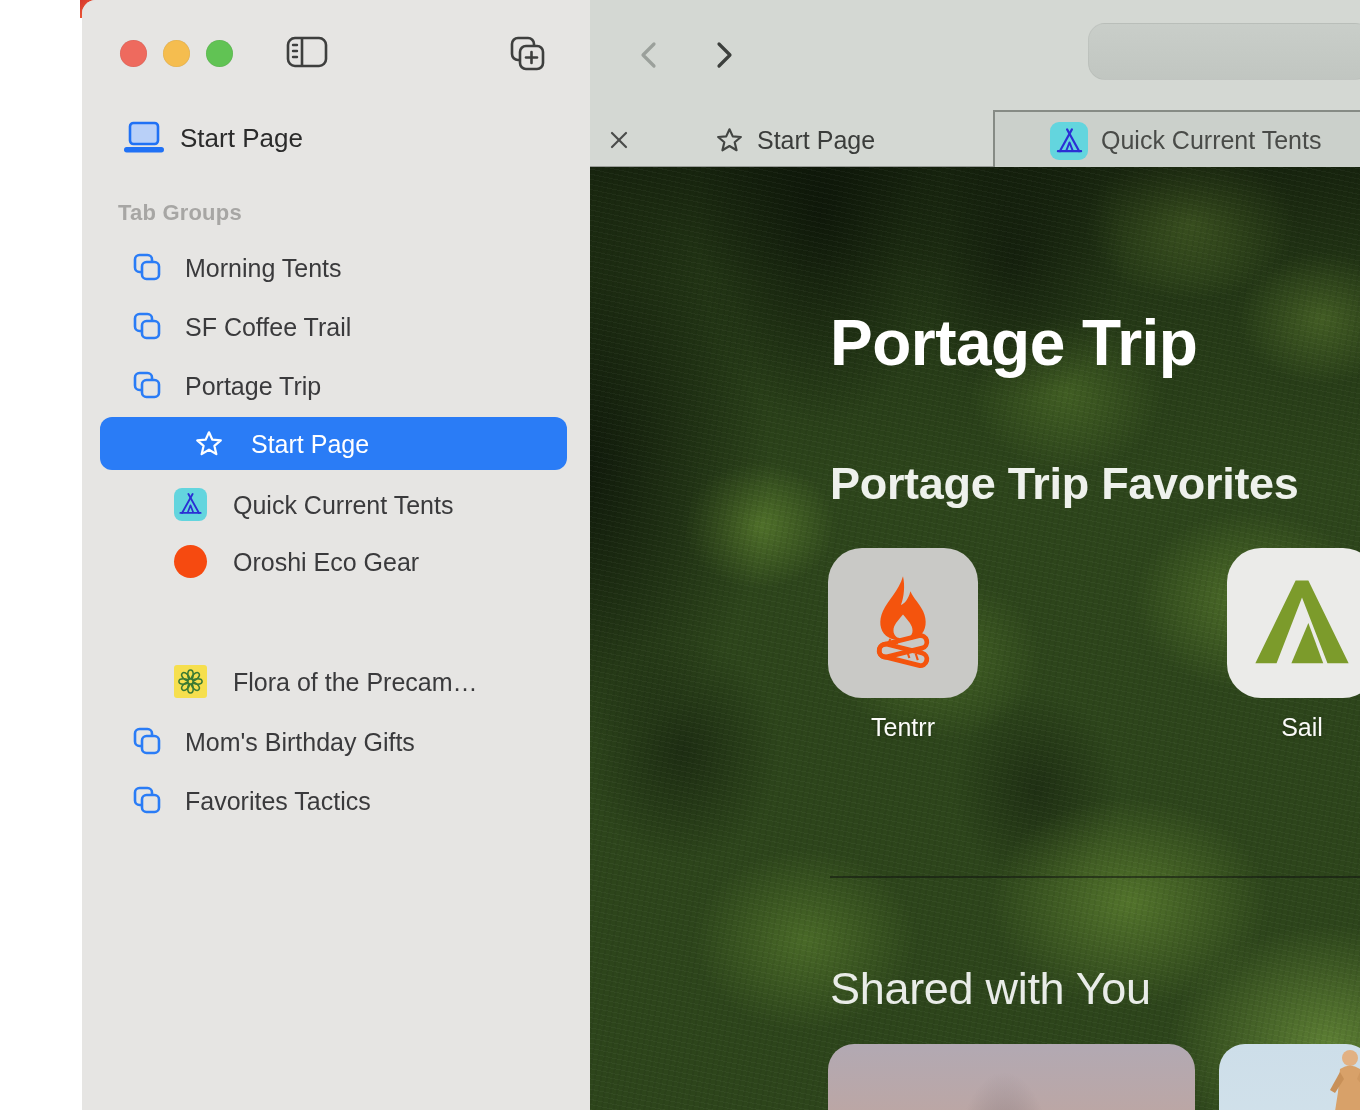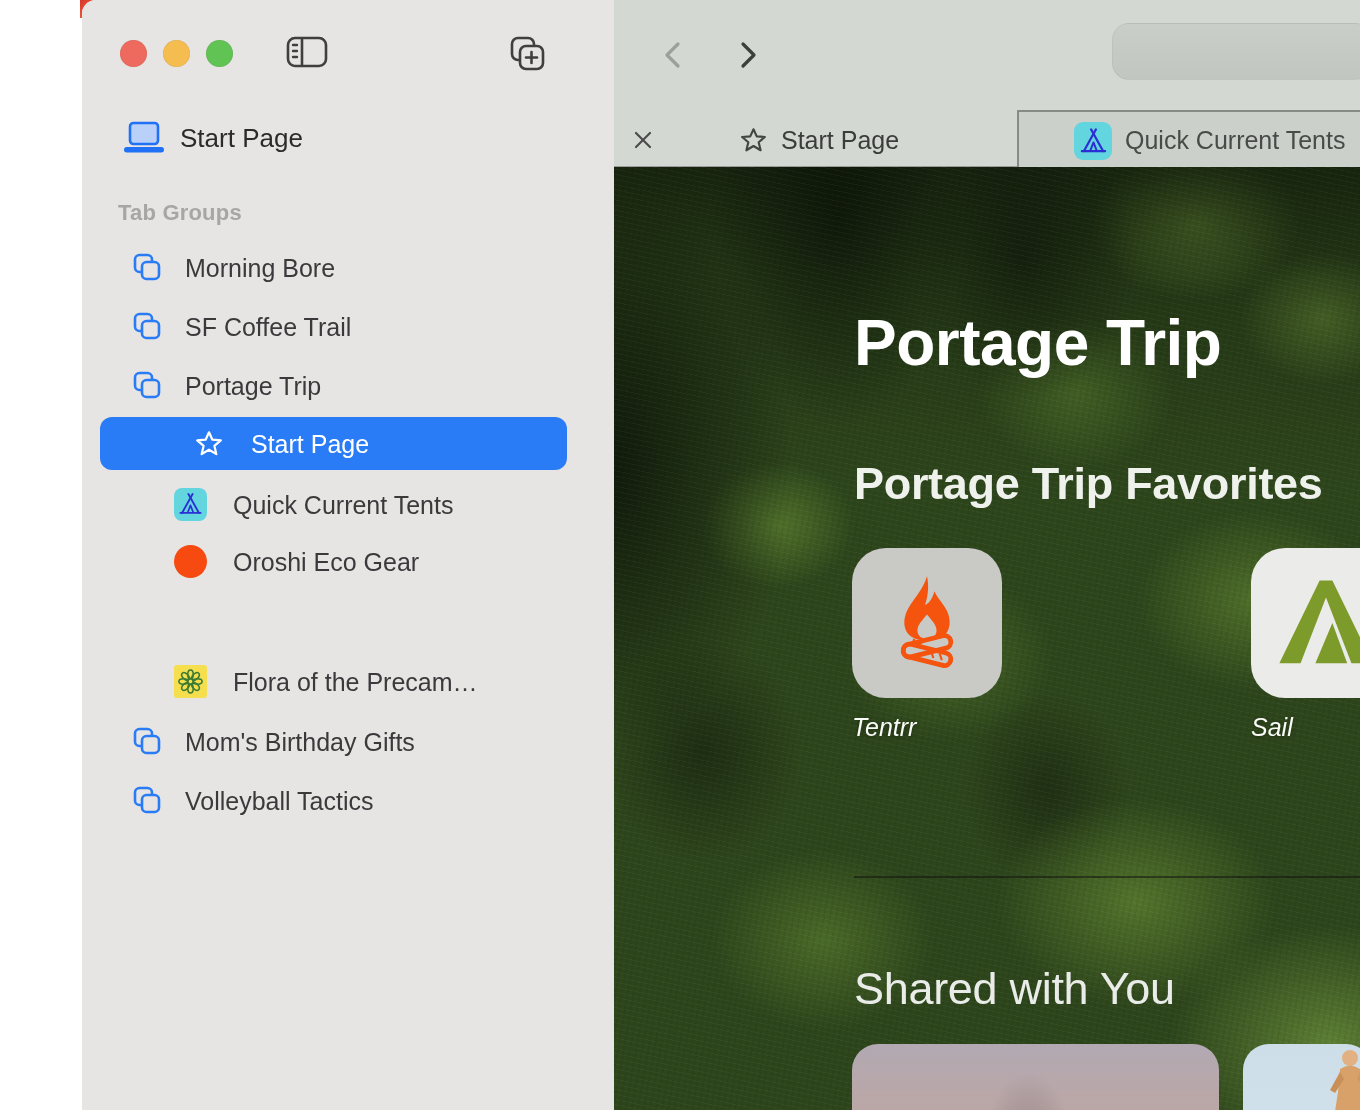--- a/index.html
+++ b/index.html
@@ -4,21 +4,21 @@
 <style>
   * { margin:0; padding:0; box-sizing:border-box; }
   html,body { width:1360px; height:1110px; overflow:hidden; background:#ffffff;
               font-family:"Liberation Sans","DejaVu Sans",sans-serif; }
 
   
   .desktop-sliver { position:absolute; left:80px; top:0; width:26px; height:18px;
     background:linear-gradient(135deg,#d5372b 0%,#f2603a 60%,#f78a4a 100%); }
 
   .window { position:absolute; left:82px; top:0; width:1278px; height:1110px;
-    border-top-left-radius:14px; overflow:hidden; display:flex; background:#e6e5e3;gap:24px; }
+    border-top-left-radius:14px; overflow:hidden; display:flex; background:#e6e5e3; }
 
   
   .sidebar { position:relative; width:508px; height:100%; background:#e6e5e3; flex:0 0 508px; }
 
   .tl { position:absolute; width:27px; height:27px; border-radius:50%;
         box-shadow:inset 0 0 1px rgba(0,0,0,.25); cursor:default; }
   .tl.red    { left:38px;  top:40px; background:#ee6a5e; }
   .tl.yellow { left:81px;  top:40px; background:#f5bd4f; }
   .tl.green  { left:124px; top:40px; background:#61c354; }
 
@@ -103,21 +103,21 @@
 
   .page-title { position:absolute; left:240px; top:139px; font-size:64px; font-weight:700;
                 color:#ffffff; letter-spacing:-.5px; }
   .fav-heading { position:absolute; left:240px; top:291px; font-size:45px; font-weight:700;
                  color:#eef1ec; letter-spacing:-.3px; }
   .shared-heading { position:absolute; left:240px; top:796px; font-size:45px; font-weight:400;
                  color:#e9ece8; letter-spacing:-.3px; }
   .divider { position:absolute; left:240px; right:0; top:709px; height:2px;
              background:rgba(18,22,16,.55); }
 
-  .fav { position:absolute; top:381px; width:150px; text-align:left; cursor:pointer;font-style:italic; }
+  .fav { position:absolute; top:381px; width:150px; text-align:center; cursor:pointer; }
   .fav .tile { width:150px; height:150px; border-radius:34px;
                display:flex; align-items:center; justify-content:center; }
   .fav .lbl { margin-top:15px; font-size:25px; color:#fbfbf9; text-shadow:0 1px 4px rgba(0,0,0,.35); }
   .fav.f0 { left:238px; } .fav.f1 { left:432px; } .fav.f2 { left:637px; }
   .tile-gray  { background:#c9c9c6; }
   .tile-green { background:#4ea64f; }
   .tile-light { background:#ebebe9; }
 
   .card { position:absolute; top:877px; height:300px; border-radius:26px; overflow:hidden; cursor:pointer; }
   .card.left { left:238px; width:367px;
@@ -170,21 +170,21 @@
       <span class="lbl">Start Page</span>
     </div>
 
     <div class="sb-header">Tab Groups</div>
 
     <div class="sb-row" style="top:238px">
       <svg class="gicon gl" width="31" height="31" viewBox="0 0 31 31">
         <rect x="3" y="3" width="17" height="17" rx="4.5" fill="none" stroke="#2a7cf6" stroke-width="2.6"></rect>
         <rect x="10" y="10" width="17" height="17" rx="4.5" fill="#e6e5e3" stroke="#2a7cf6" stroke-width="2.6"></rect>
       </svg>
-      <span class="lbl">Morning Bore</span>
+      <span class="lbl">Morning Tents</span>
     </div>
 
     <div class="sb-row" style="top:297px">
       <svg class="gicon gl" width="31" height="31" viewBox="0 0 31 31">
         <rect x="3" y="3" width="17" height="17" rx="4.5" fill="none" stroke="#2a7cf6" stroke-width="2.6"></rect>
         <rect x="10" y="10" width="17" height="17" rx="4.5" fill="#e6e5e3" stroke="#2a7cf6" stroke-width="2.6"></rect>
       </svg>
       <span class="lbl">SF Coffee Trail</span>
     </div>
 
@@ -246,21 +246,21 @@
         <rect x="10" y="10" width="17" height="17" rx="4.5" fill="#e6e5e3" stroke="#2a7cf6" stroke-width="2.6"></rect>
       </svg>
       <span class="lbl">Mom's Birthday Gifts</span>
     </div>
 
     <div class="sb-row" style="top:771px">
       <svg class="gicon gl" width="31" height="31" viewBox="0 0 31 31">
         <rect x="3" y="3" width="17" height="17" rx="4.5" fill="none" stroke="#2a7cf6" stroke-width="2.6"></rect>
         <rect x="10" y="10" width="17" height="17" rx="4.5" fill="#e6e5e3" stroke="#2a7cf6" stroke-width="2.6"></rect>
       </svg>
-      <span class="lbl">Volleyball Tactics</span>
+      <span class="lbl">Favorites Tactics</span>
     </div>
   </aside>
 
   <main class="content">
 
     <div class="chrome">
       <button class="nav-back">
         <svg class="gl" width="30" height="30" viewBox="0 0 30 30">
           <polyline points="19,4 8,15 19,26" fill="none" stroke="#9ba09b" stroke-width="3.2" stroke-linecap="round" stroke-linejoin="round"></polyline>
         </svg>

